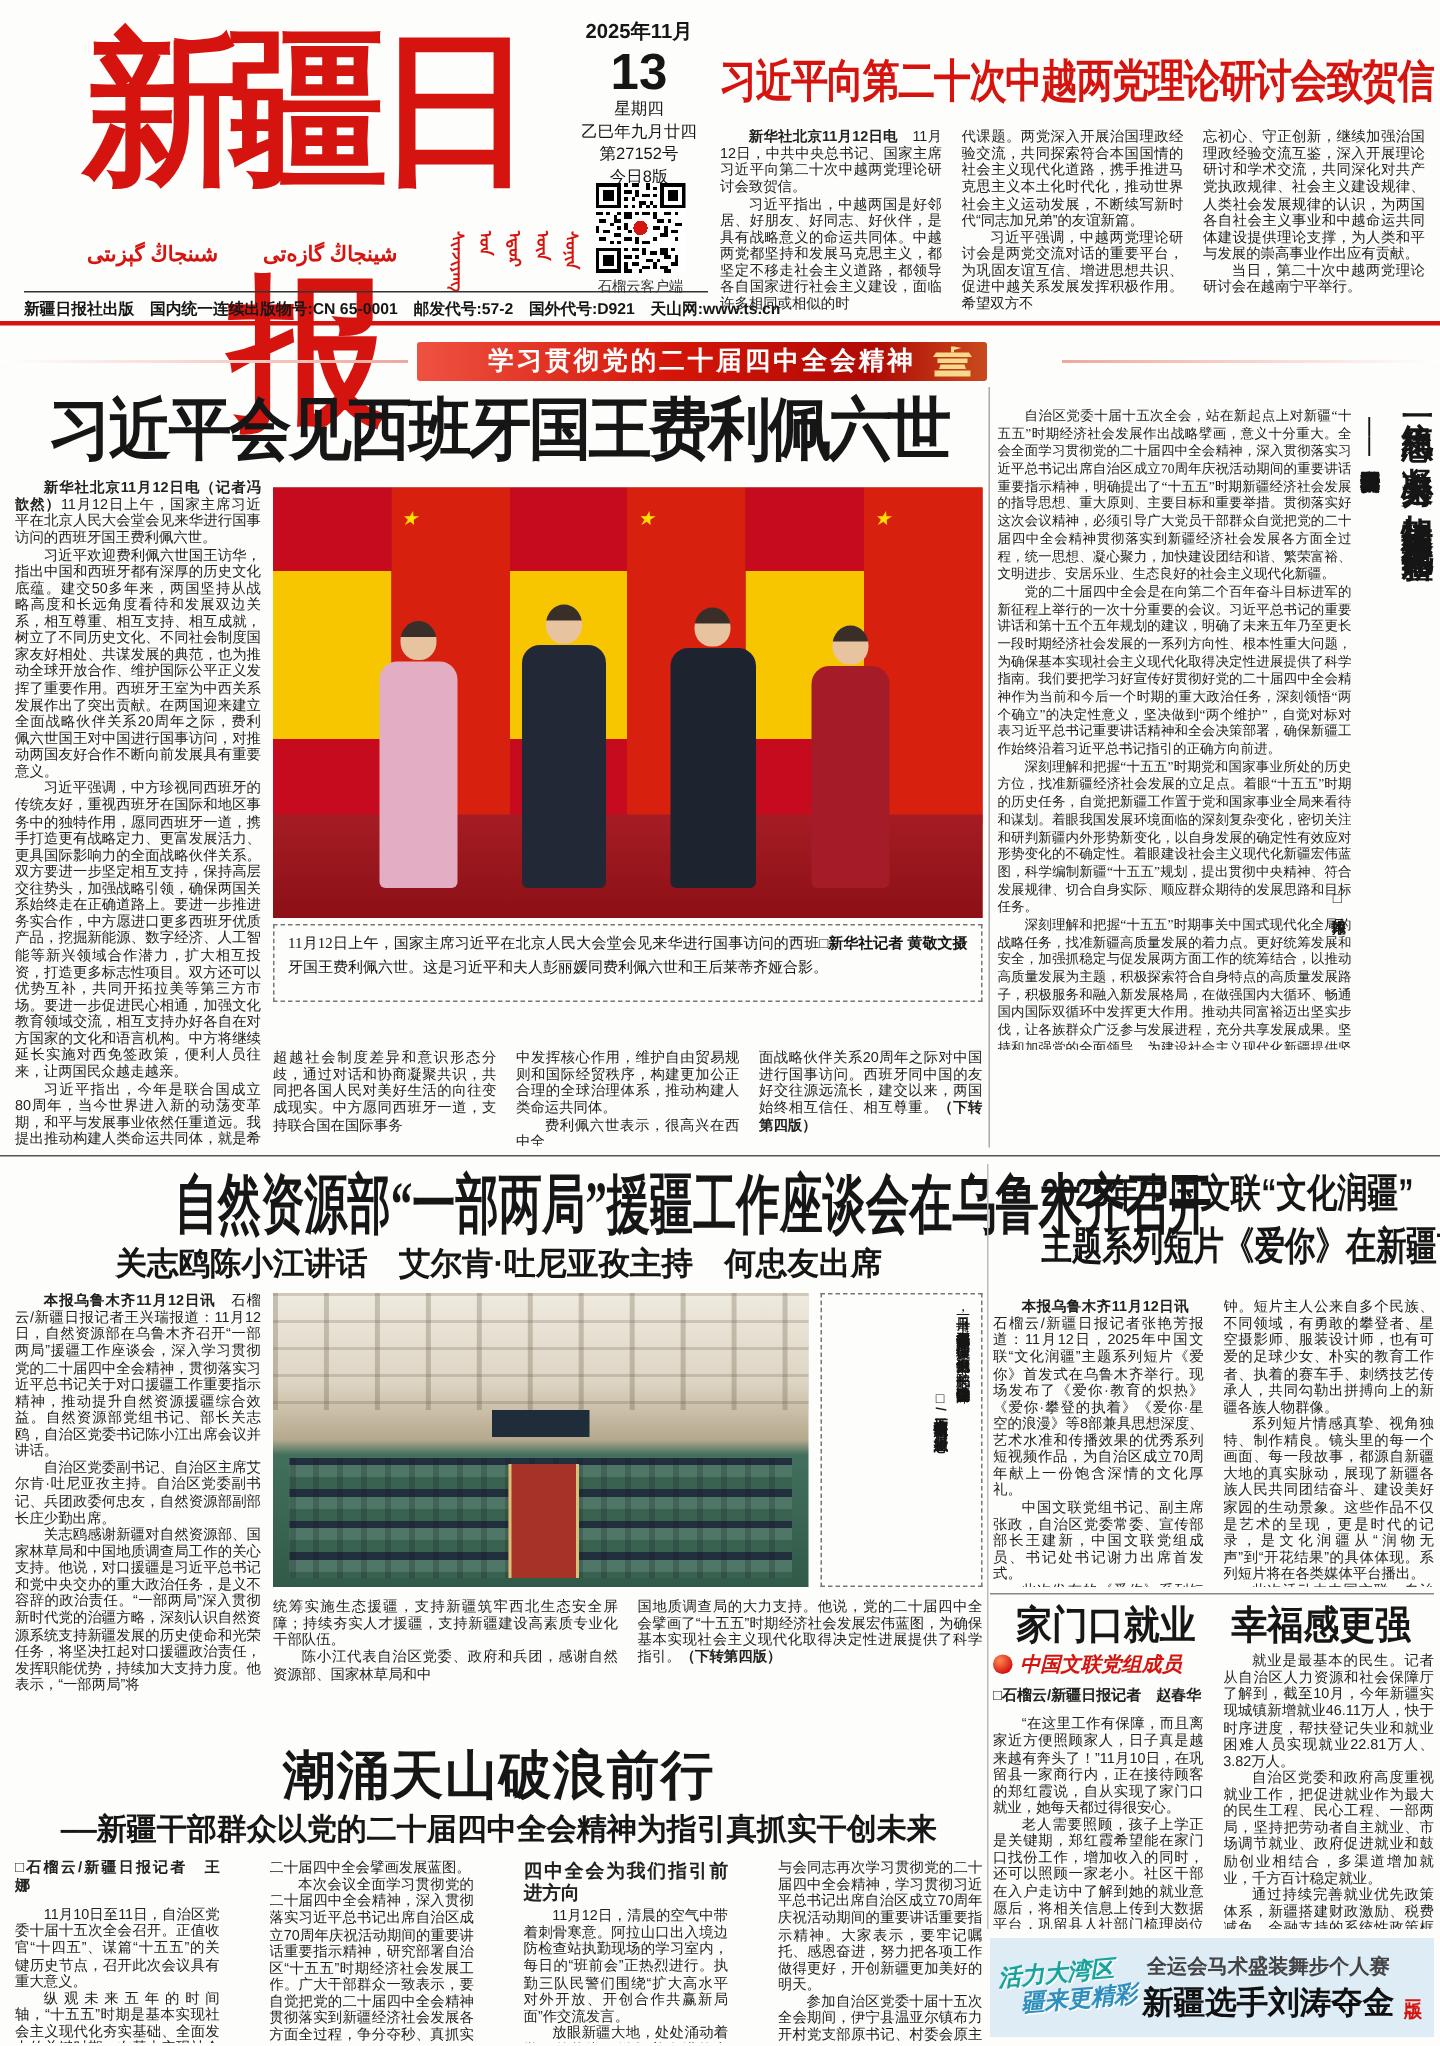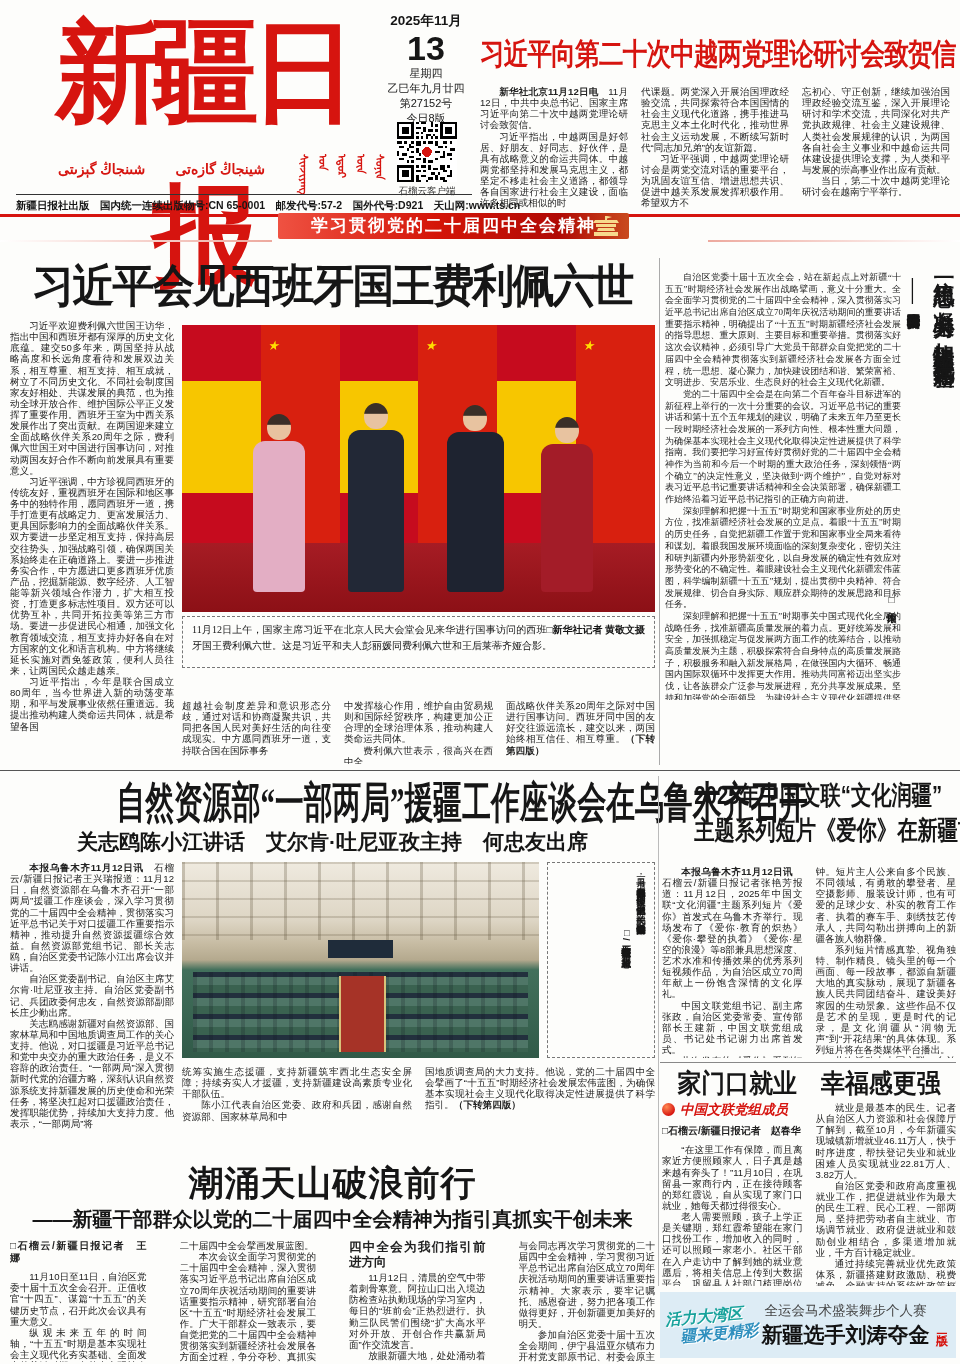--- a/index.html
+++ b/index.html
@@ -27,21 +27,21 @@
   .bt p.ni{text-indent:0;}
   .cols{display:flex;gap:13px;}
   .cols>div{flex:1;overflow:hidden;}
   .turn{font-weight:700;}
   .ovh{overflow:hidden;}
   
   .viet-hl{left:480px;top:34px;width:470px;font-size:30px;font-weight:900;color:#d6140f;
     white-space:nowrap;letter-spacing:-1px;transform:scaleX(.82);transform-origin:left center;}
   .viet-body{left:480px;top:86px;width:470px;height:126px;}
   
-  .banner{left:278px;top:213px;width:351px;height:26px;border-radius:2px;
+  .banner{left:278px;top:228px;width:380px;height:26px;border-radius:2px;
     background:linear-gradient(90deg,#ef5242,#d41508 45%,#b00a05 80%,#c94a1e);
     color:#fff;font-weight:900;font-size:17px;line-height:26px;text-align:center;letter-spacing:2px;}
   .banner-deco{position:absolute;right:4px;top:2px;}
   .bline{top:240px;height:2px;background:linear-gradient(90deg,#fff,#eda99e);}
   .bline.r{background:linear-gradient(270deg,#fff,#eda99e);}
   
   .spain-hl{left:10px;top:256px;width:645px;text-align:center;font-size:45px;font-weight:900;
     letter-spacing:-2px;white-space:nowrap;transform:scaleX(.93);}
   .spain-left{left:10px;top:320px;width:164px;height:445px;}
   .photo1{left:182px;top:325px;width:473px;height:287px;background:#7d141d;}
@@ -51,21 +51,21 @@
   .f-china{background:#d8200f;position:relative;}
   .f-china::before{content:"★";position:absolute;left:8%;top:6%;color:#ffde00;font-size:13px;}
   .carpet{position:absolute;left:0;right:0;bottom:0;height:24%;
     background:linear-gradient(180deg,#a61c24,#8c1016);}
   .person{position:absolute;bottom:7%;display:flex;flex-direction:column;align-items:center;}
   .person .head{width:24px;height:26px;border-radius:50% 50% 46% 46%;
     background:linear-gradient(180deg,#3a2f28 0 40%,#e8c3a0 42%);}
   .person .torso{width:100%;flex:1;margin-top:1px;border-radius:12px 12px 4px 4px;}
   .cap1{left:182px;top:616px;width:473px;height:52px;border:1px dashed #777;box-sizing:border-box;
     padding:5px 9px;font-family:"Liberation Serif",serif;font-size:10px;line-height:1.55;text-align:justify;}
-  .cap1 .credit{float:right;font-weight:700;font-family:Liberation Serif, serif;}
+  .cap1 .credit{float:right;font-weight:700;font-family:Liberation Sans, sans-serif;}
   .spain-bottom{left:182px;top:700px;width:473px;height:64px;}
   .vrule-main{left:659px;top:258px;width:1px;height:507px;background:#aaa;}
   
   .ed-body{left:665px;top:272px;width:236px;height:428px;font-family:"Liberation Serif",serif;
     font-size:9px;line-height:1.3;text-align:justify;color:#1d1d1d;}
   .ed-body p{margin:0;text-indent:2em;}
   .ed-vert{right:2px;top:264px;height:500px;writing-mode:vertical-rl;}
   .ed-vt{font-size:21px;font-weight:900;letter-spacing:2px;margin-left:8px;}
   .ed-vs{font-size:13px;font-weight:700;margin-left:6px;margin-top:14px;}
   .ed-vb{font-size:10px;margin-top:330px;}
@@ -103,31 +103,31 @@
   .jy-hl{left:662px;top:1066px;width:294px;text-align:center;font-size:26px;font-weight:900;
     white-space:nowrap;transform:scaleX(.92);transform-origin:center;}
   .jy-cols{left:662px;top:1102px;width:294px;height:184px;}
   .kicker{display:flex;align-items:center;gap:5px;color:#d6140f;font-weight:900;
     font-style:italic;font-size:13.5px;margin-bottom:7px;}
   .kdot{width:13px;height:13px;border-radius:50%;flex:0 0 13px;
     background:radial-gradient(circle at 35% 30%,#ff8a52,#d6140f 72%);}
   .byline{font-weight:700;font-size:10px;margin-bottom:8px;}
   
   .cy-hl{left:10px;top:1160px;width:645px;text-align:center;font-size:35px;font-weight:900;letter-spacing:1px;}
-  .cy-sub{left:10px;top:1206px;width:645px;text-align:center;font-size:20px;font-weight:700;}
+  .cy-sub{left:10px;top:1206px;width:645px;text-align:center;font-size:20px;font-weight:700;font-family:Liberation Mono, monospace;}
   .cy-cols{left:10px;top:1240px;width:645px;height:122px;gap:33px;}
   .inhead{font-weight:900;font-size:12.5px;text-indent:0 !important;margin-bottom:3px !important;}
   
   .promo{left:660px;top:1292px;width:296px;height:66px;background:#ddecf5;display:flex;
     align-items:center;padding:0 6px;box-sizing:border-box;}
   .plogo{width:92px;transform:rotate(-5deg);color:#17a29b;font-weight:900;font-style:italic;
     font-size:15.5px;line-height:1.15;text-shadow:1px 1px 0 #fff;}
   .plogo .l2{margin-left:14px;color:#2e8fbe;}
   .pcenter{flex:1;text-align:center;}
-  .pkick{font-size:13.5px;color:#444;font-weight:400;}
+  .pkick{font-size:13.5px;color:#444;font-weight:700;}
   .phl{font-size:21px;font-weight:900;color:#111;margin-top:1px;}
   .pref{writing-mode:vertical-rl;color:#d6140f;font-weight:700;font-size:12px;letter-spacing:2px;}
 </style>
 </head>
 <body>
 
 <div class="page">
 
   <div class="abs mast-title">新疆日报</div>
   <div class="abs mast-scripts">
@@ -269,20 +269,21 @@
         <rect x="7" y="17" width="24" height="4"></rect>
         <rect x="18" y="1" width="2" height="4"></rect>
         <polygon points="20,1 25,2 20,3.4"></polygon>
       </g>
     </svg>
   </div>
 
   <div class="abs spain-hl">习近平会见西班牙国王费利佩六世</div>
 
   <div class="abs spain-left bt ovh">
+    <p><b>新华社北京11月12日电</b><b>（记者冯歆然）</b><span>11月12日上午，国家主席习近平在北京人民大会堂会见来华进行国事访问的西班牙国王费利佩六世。</span></p>
     <p>习近平欢迎费利佩六世国王访华，指出中国和西班牙都有深厚的历史文化底蕴。建交50多年来，两国坚持从战略高度和长远角度看待和发展双边关系，相互尊重、相互支持、相互成就，树立了不同历史文化、不同社会制度国家友好相处、共谋发展的典范，也为推动全球开放合作、维护国际公平正义发挥了重要作用。西班牙王室为中西关系发展作出了突出贡献。在两国迎来建立全面战略伙伴关系20周年之际，费利佩六世国王对中国进行国事访问，对推动两国友好合作不断向前发展具有重要意义。</p>
     <p>习近平强调，中方珍视同西班牙的传统友好，重视西班牙在国际和地区事务中的独特作用，愿同西班牙一道，携手打造更有战略定力、更富发展活力、更具国际影响力的全面战略伙伴关系。双方要进一步坚定相互支持，保持高层交往势头，加强战略引领，确保两国关系始终走在正确道路上。要进一步推进务实合作，中方愿进口更多西班牙优质产品，挖掘新能源、数字经济、人工智能等新兴领域合作潜力，扩大相互投资，打造更多标志性项目。双方还可以优势互补，共同开拓拉美等第三方市场。要进一步促进民心相通，加强文化教育领域交流，相互支持办好各自在对方国家的文化和语言机构。中方将继续延长实施对西免签政策，便利人员往来，让两国民众越走越亲。</p>
     <p>习近平指出，今年是联合国成立80周年，当今世界进入新的动荡变革期，和平与发展事业依然任重道远。我提出推动构建人类命运共同体，就是希望各国</p>
   </div>
 
   <div class="abs photo1">
     <div class="flags">
       <i class="f-spain"></i>
         <i class="f-china"></i>
         <i class="f-spain"></i>

